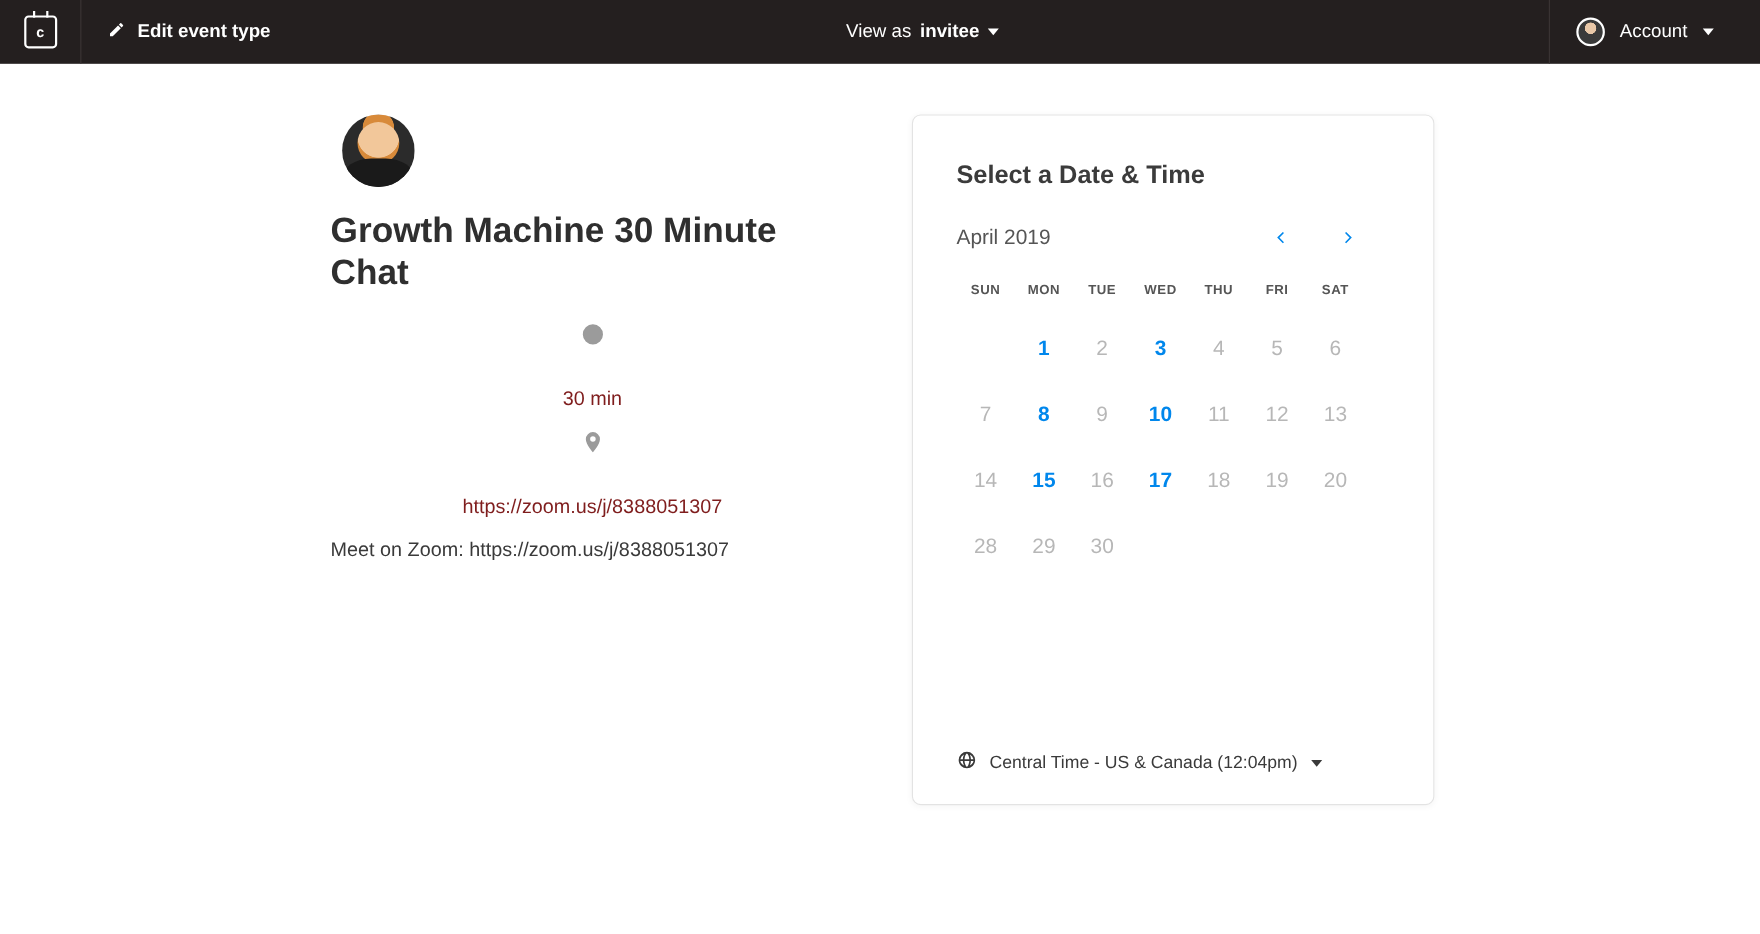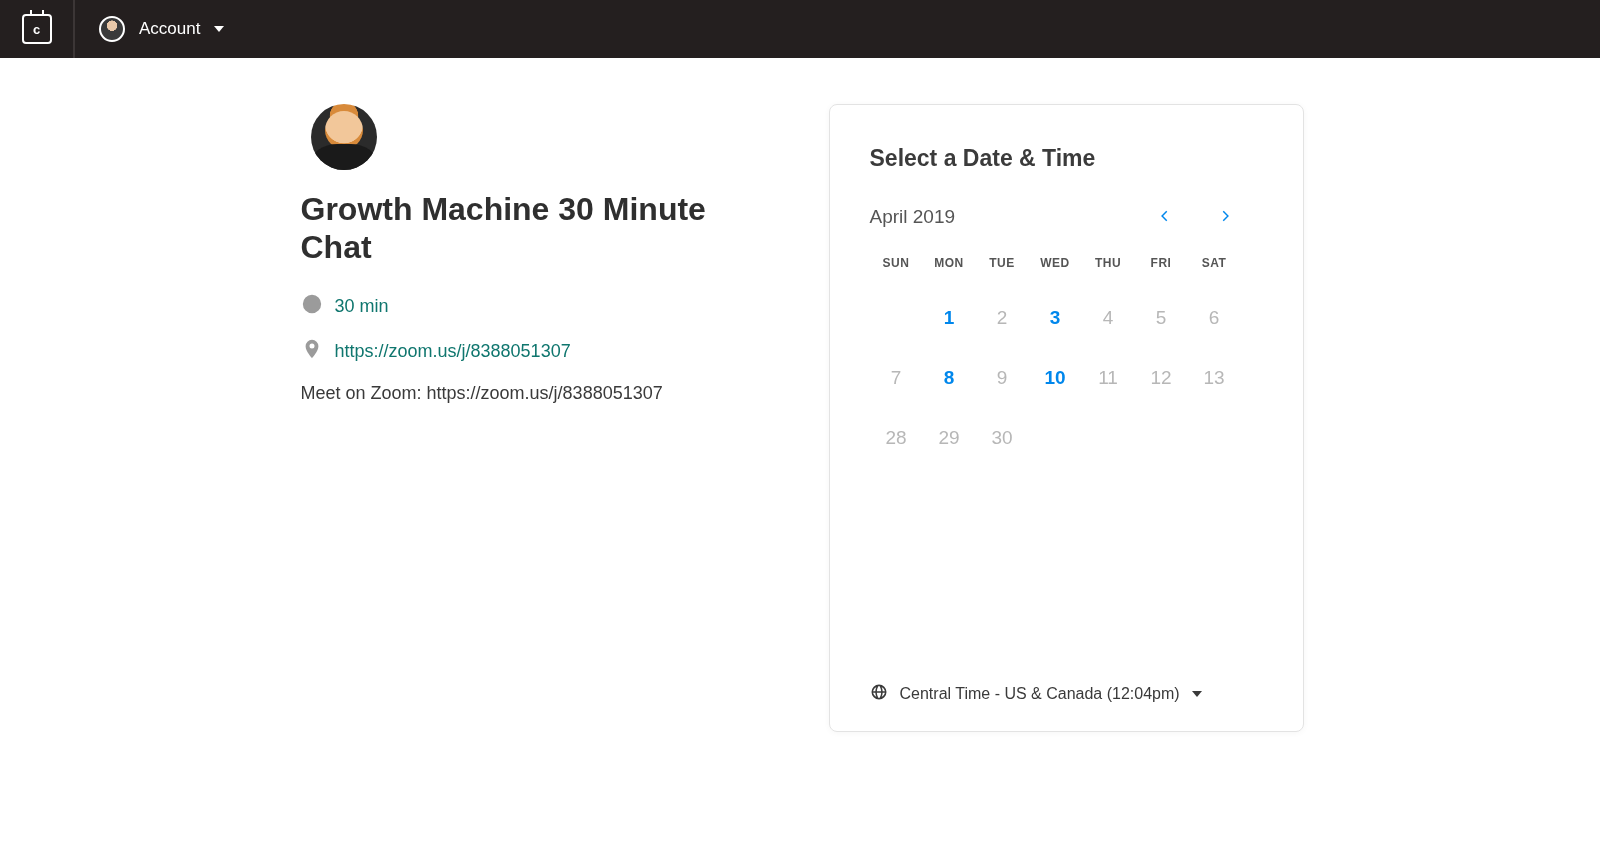--- a/index.html
+++ b/index.html
@@ -115,21 +115,21 @@
   }
   .host-avatar::before{
     content:"";
     position:absolute; left:50%; top:10%; transform:translateX(-50%);
     width:38px; height:38px; border-radius:50%;
     background: radial-gradient(circle at 50% 35%, #f2c79a 0 60%, #d88a3a 62% 100%);
   }
 
   .host-name { color:#7b7b7b; font-size:18px; margin-bottom:10px; }
   .event-title { font-size:32px; font-weight:700; color:#2f2f2f; margin-bottom:26px; line-height:1.2;}
-  .meta-row { display:flex; align-items:center; gap:12px; color:#0f766e; font-size:18px; margin-bottom:18px;}
+  .meta-row { display:flex; align-items:center; gap:32px; color:#7f1d1d; font-size:18px; margin-bottom:18px;flex-direction:column;}
   .meta-row svg { width:22px; height:22px; fill:#9b9b9b; flex:none;}
   .description { color:#3a3a3a; font-size:18px; margin-top:0;}
 
   
   .card {
     width: 475px;
     border: 1px solid #e3e3e3;
     border-radius: 8px;
     padding: 40px 62px 26px 40px;
     box-shadow: 0 1px 6px rgba(0,0,0,0.04);
@@ -164,21 +164,34 @@
   .tz-row .caret-down { border-top-color:#3a3a3a; }
 </style>
 </head>
 <body>
 
 <div class="topbar">
   <div class="logo-cell">
     <div class="logo-box">c</div>
   </div>
 
-
+  <div class="edit-cell">
+    <span class="pencil-icon">
+      <svg viewBox="0 0 24 24" fill="#fff">
+          <path d="M3 17.25V21h3.75l11-11.04-3.75-3.75L3 17.25zM20.71 7.04a1 1 0 0 0 0-1.41l-2.34-2.34a1 1 0 0 0-1.41 0l-1.83 1.83 3.75 3.75 1.83-1.83z"></path>
+        </svg>
+    </span>
+    <span>Edit event type</span>
+  </div>
+
+  <div class="center">
+    <span>View as</span>
+    <span class="strong">invitee</span>
+    <span class="caret-down"></span>
+  </div>
 
   <div class="account-cell">
     <div class="avatar-small"></div>
     <span>Account</span>
     <span class="caret-down"></span>
   </div>
 </div>
 
 <div class="content">
 
@@ -256,20 +269,29 @@
             <tr>
               <td>7</td>
               <td class="available">8</td>
               <td>9</td>
               <td class="available">10</td>
               <td>11</td>
               <td>12</td>
               <td>13</td>
             </tr>
             <tr>
+              <td>14</td>
+              <td class="available">15</td>
+              <td>16</td>
+              <td class="available">17</td>
+              <td>18</td>
+              <td>19</td>
+              <td>20</td>
+            </tr>
+            <tr>
               <td>28</td>
               <td>29</td>
               <td>30</td>
               <td class="empty"></td>
               <td class="empty"></td>
               <td class="empty"></td>
               <td class="empty"></td>
             </tr>
           </tbody>
       </table>

